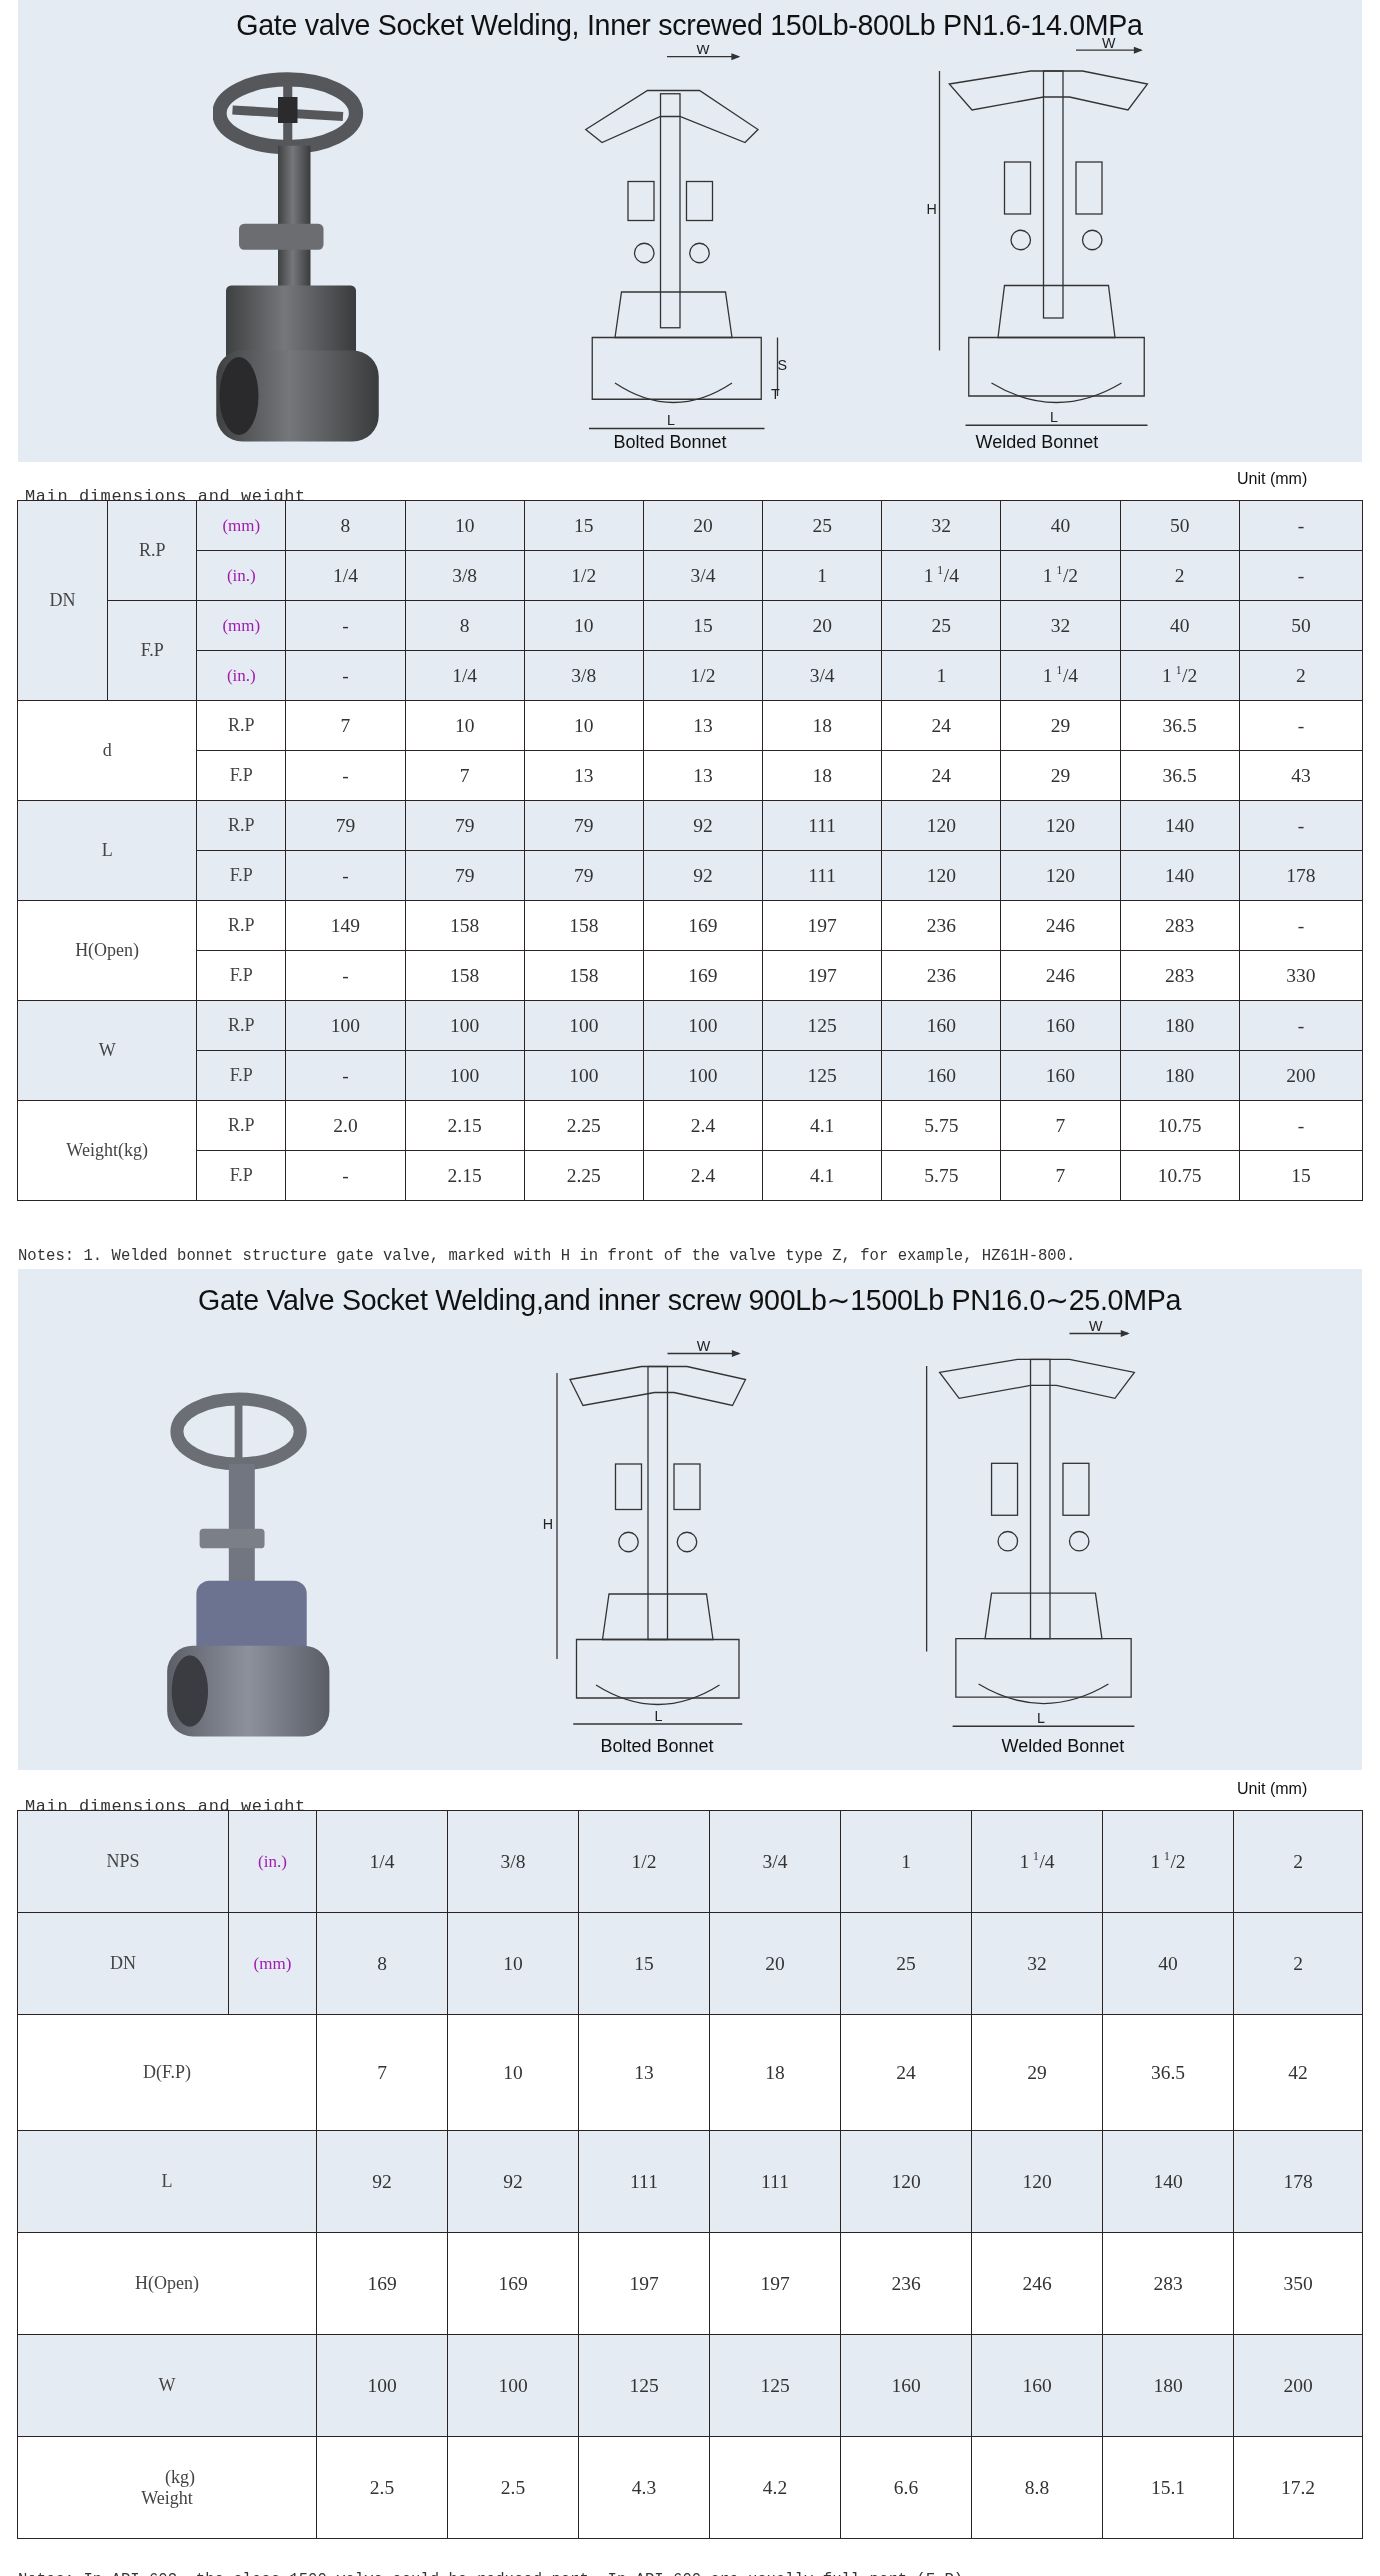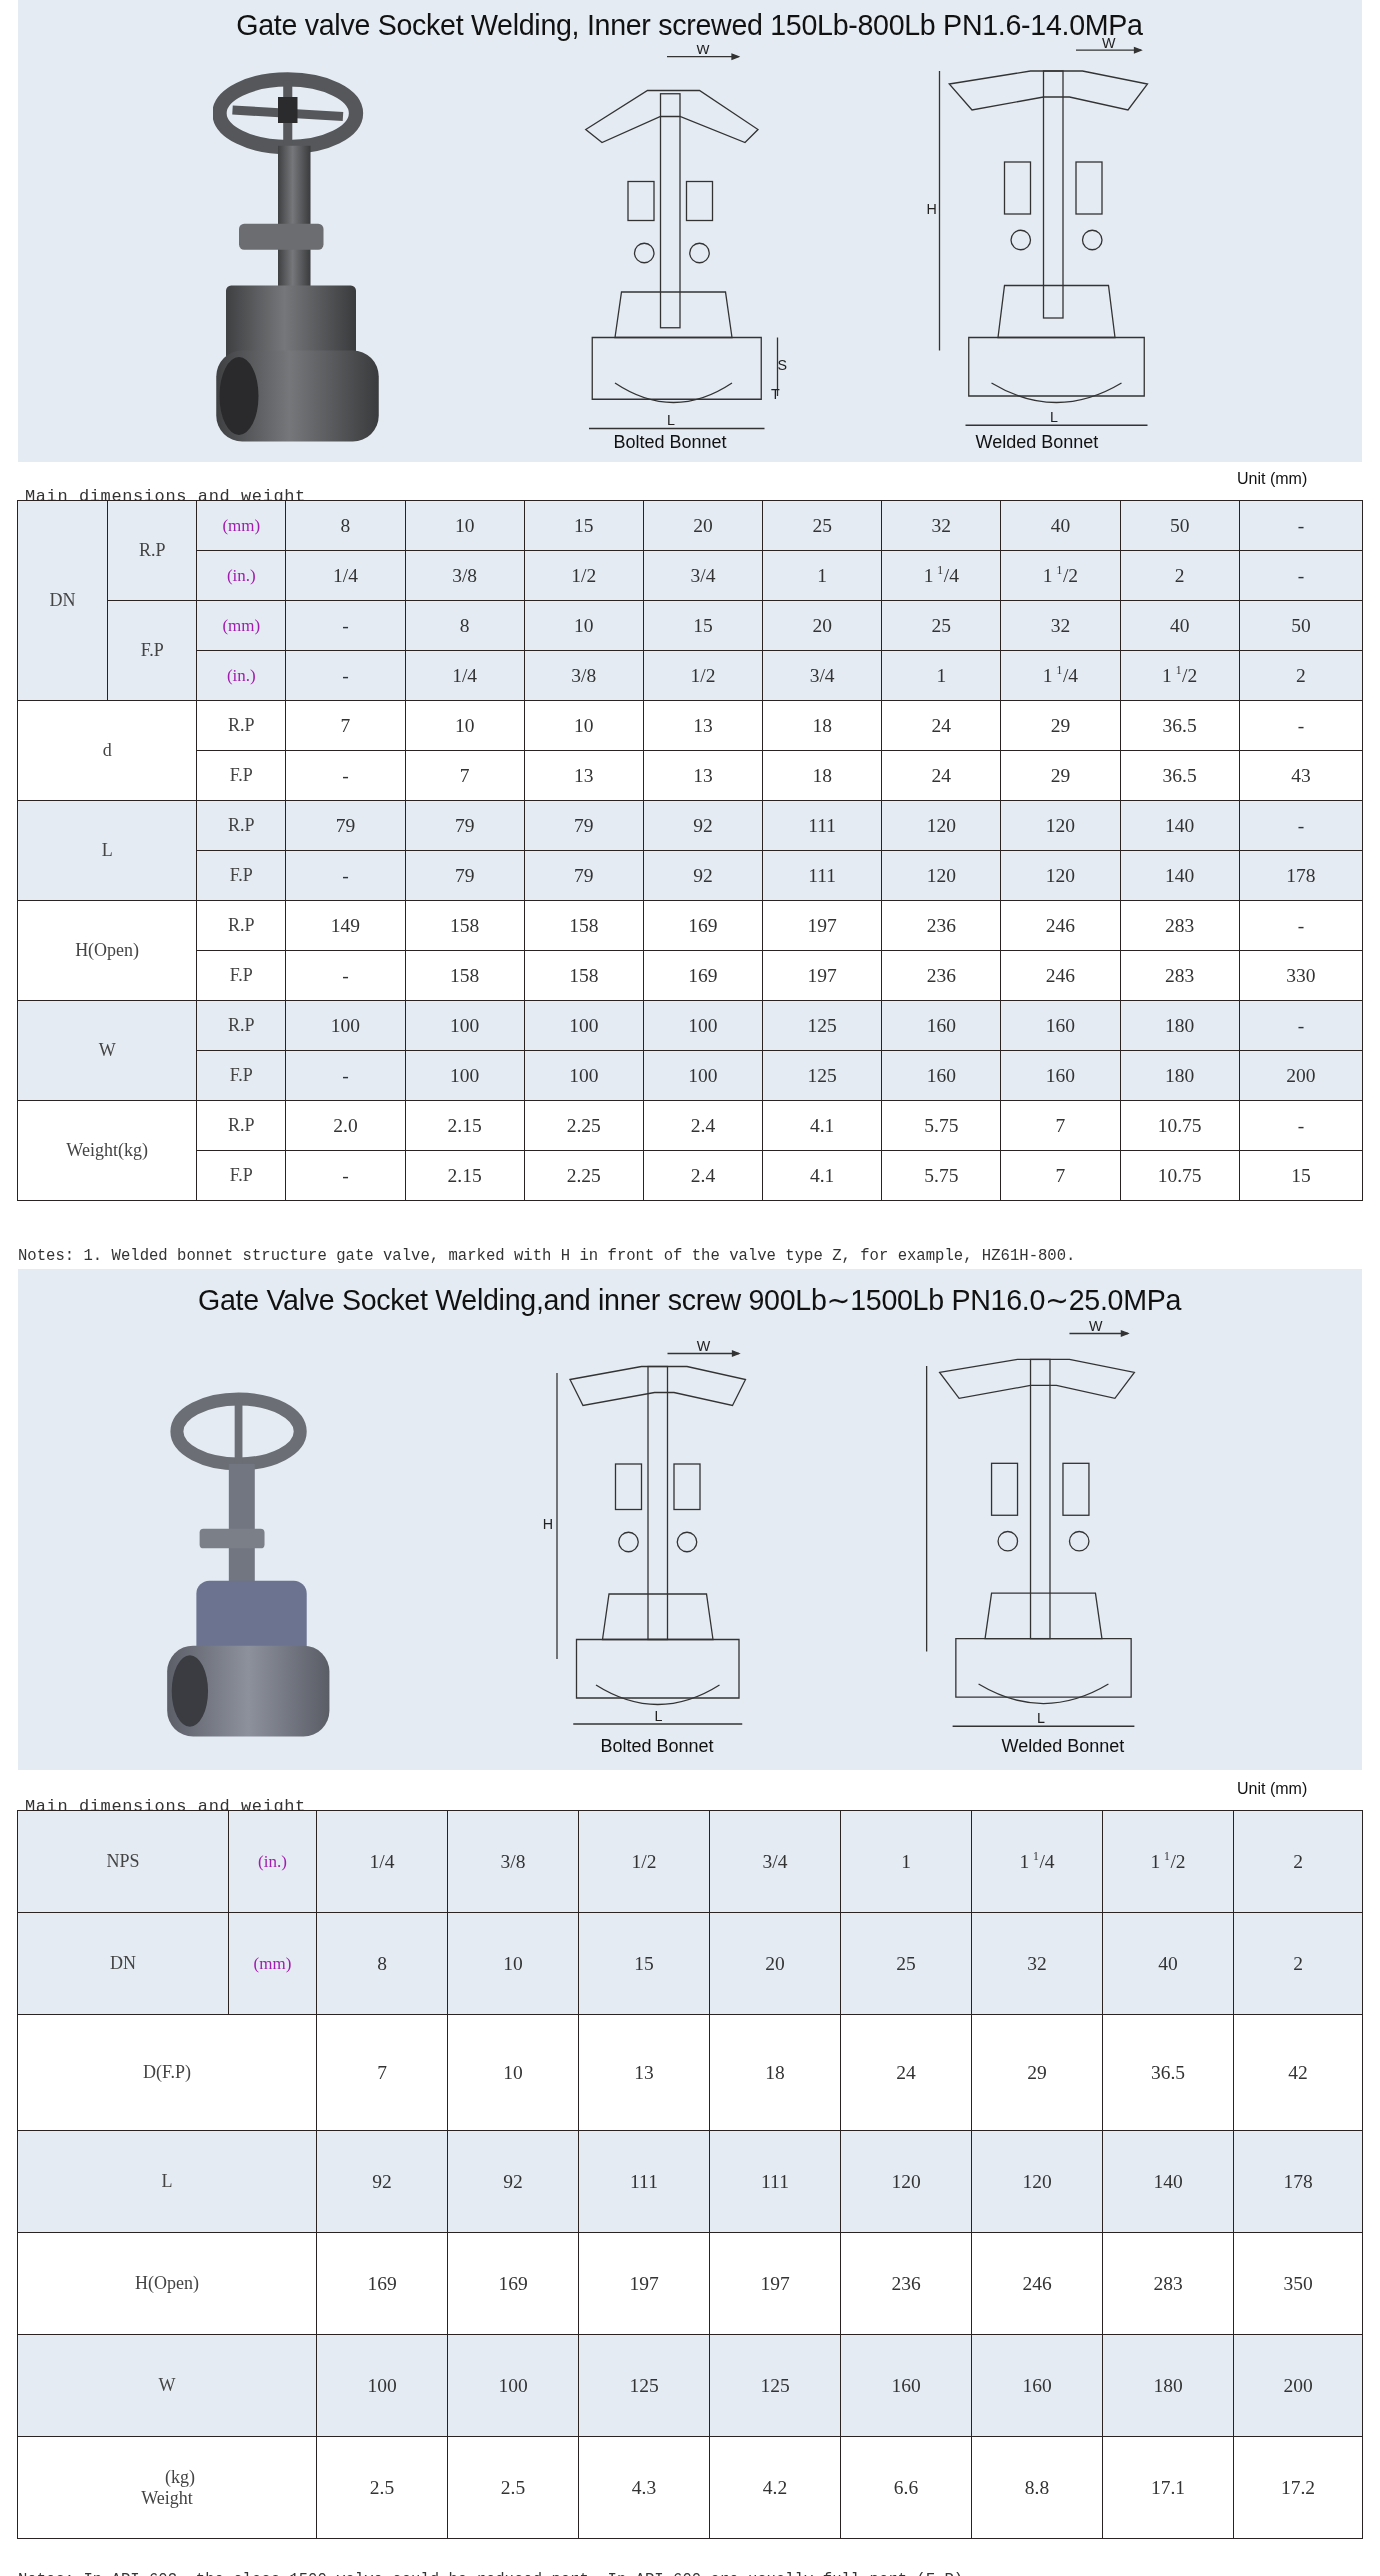--- a/index.html
+++ b/index.html
@@ -473,21 +473,21 @@
         <td class="hdr" colspan="2">
           <div style="padding-left: 26px;">(kg)</div>
           <div>Weight</div>
         </td>
         <td>2.5</td>
         <td>2.5</td>
         <td>4.3</td>
         <td>4.2</td>
         <td>6.6</td>
         <td>8.8</td>
-        <td>17.1</td>
+        <td>15.1</td>
         <td>17.2</td>
       </tr>
     </tbody>
 </table>
 
 <div class="notes" style="left:18px; top:2522px;">
   <div>Notes: In API 602, the class 1500 valve could be reduced port. In API 600 are usually full port (F.P).</div>
 </div>
 
 

